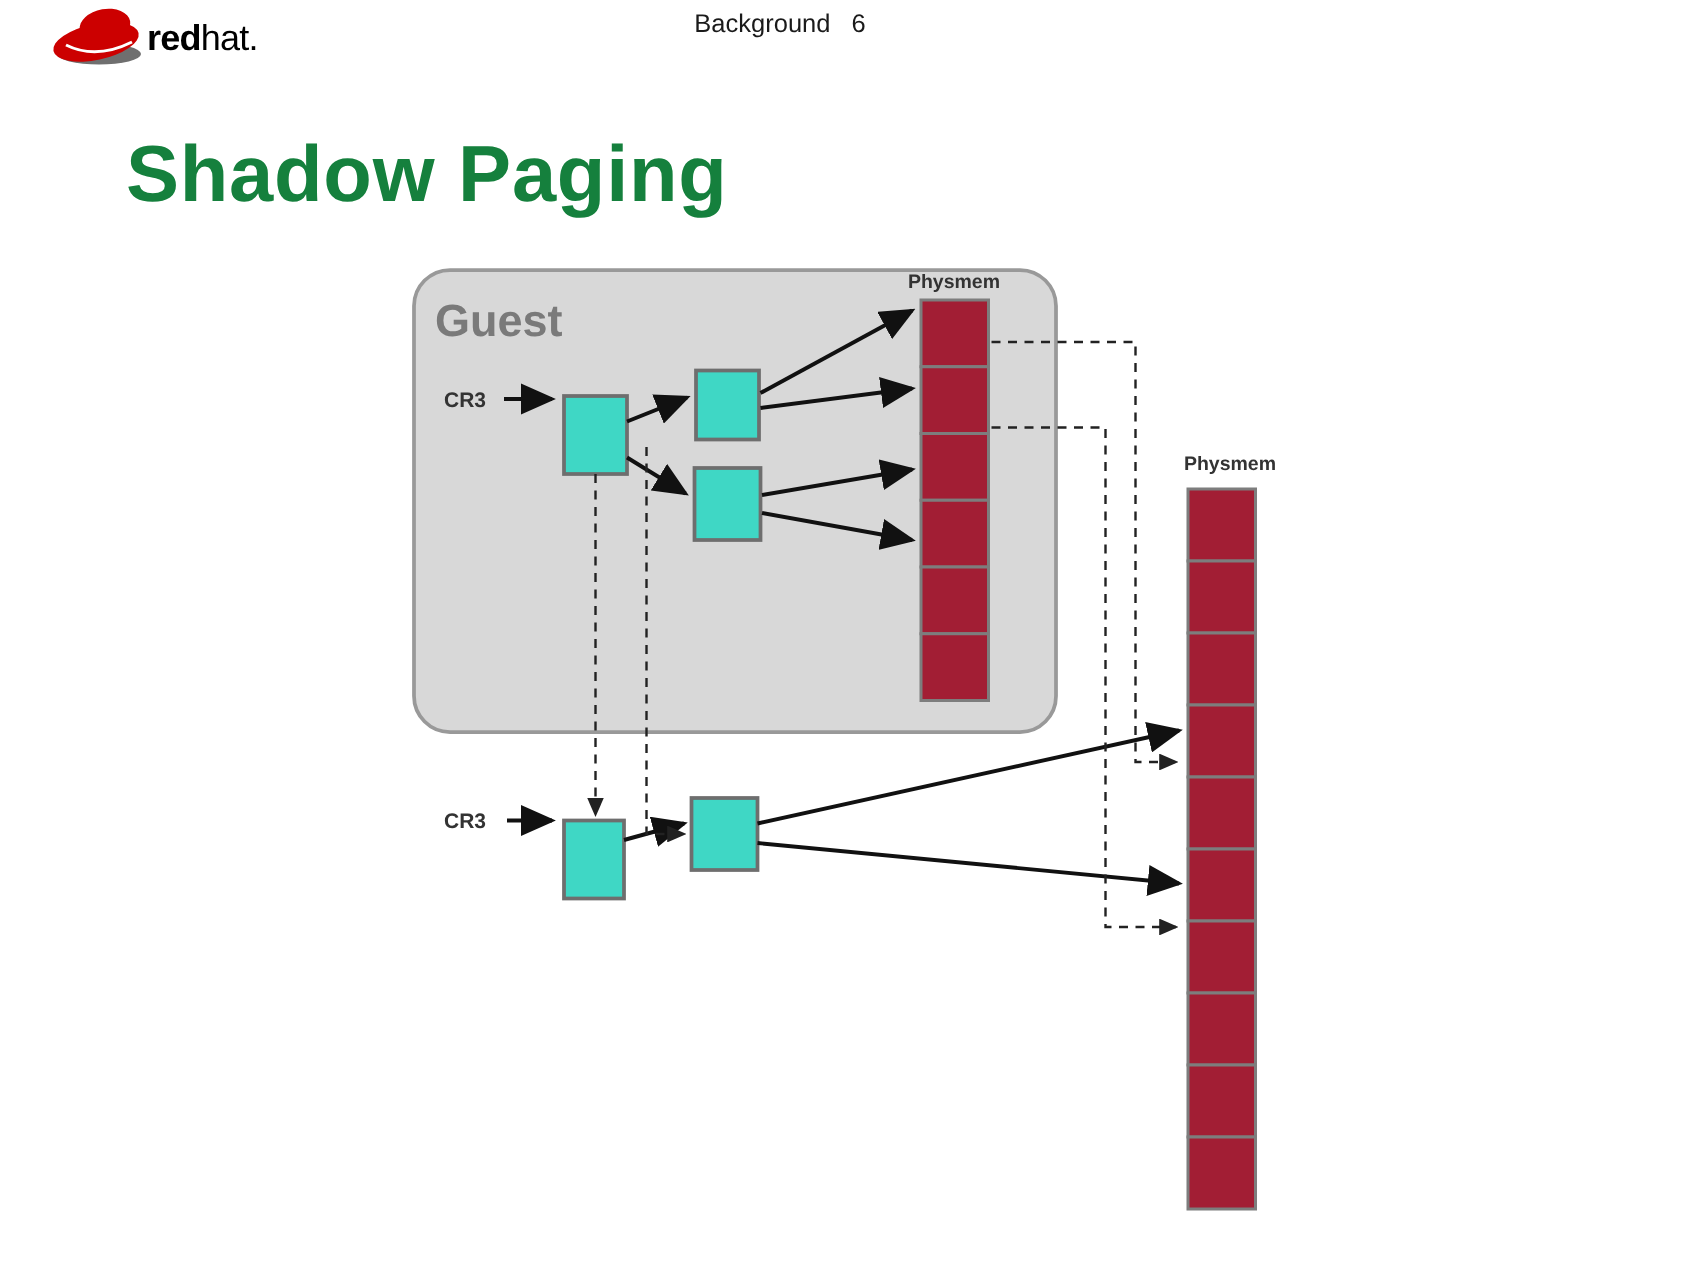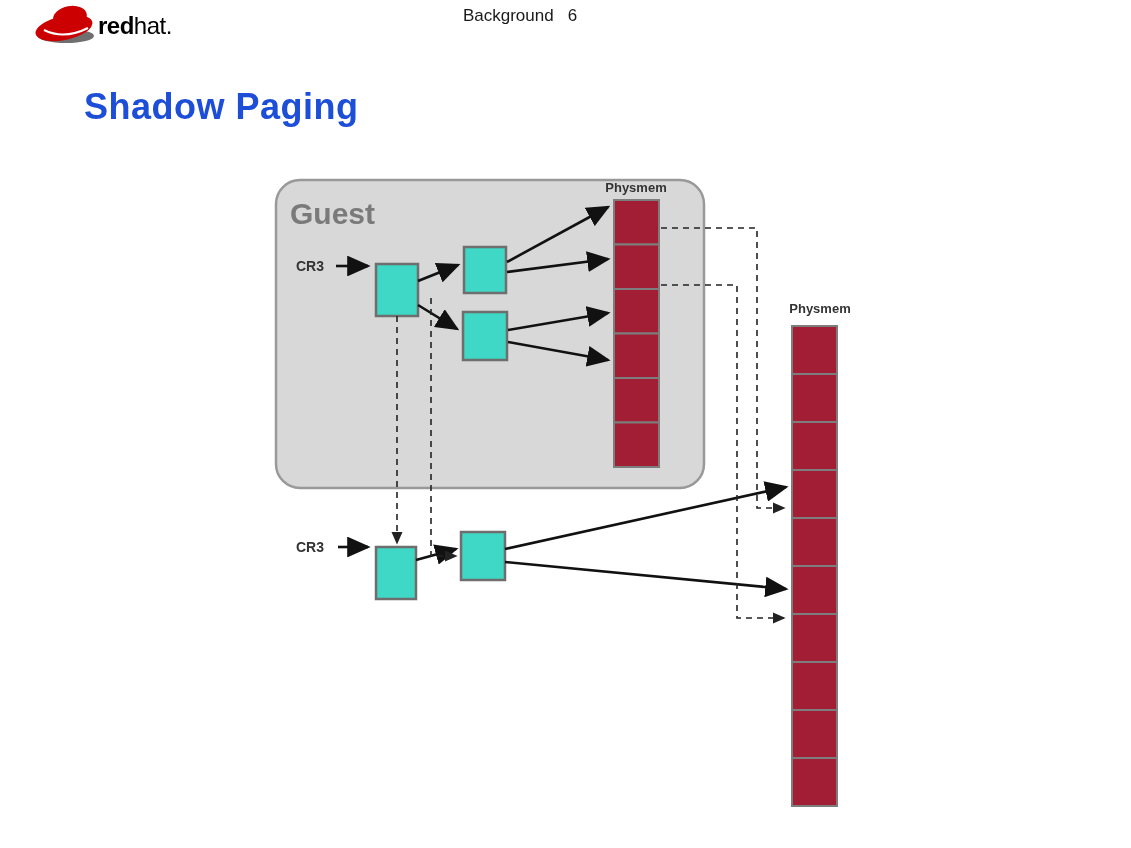--- a/index.html
+++ b/index.html
@@ -39,23 +39,23 @@
     margin-left: -6px;
     letter-spacing: -0.5px;
   }
   .logo-text b { font-weight: 800; }
 
   
   .slide-title {
     position: absolute;
     left: 84px;
     top: 86px;
-    font-size: 36px;
+    font-size: 53px;
     font-weight: 800;
-    color: #1d4ed8;
+    color: #15803d;
     letter-spacing: 0.5px;
   }
 
   
   .diagram {
     position: absolute;
     left: 0;
     top: 0;
   }
 

